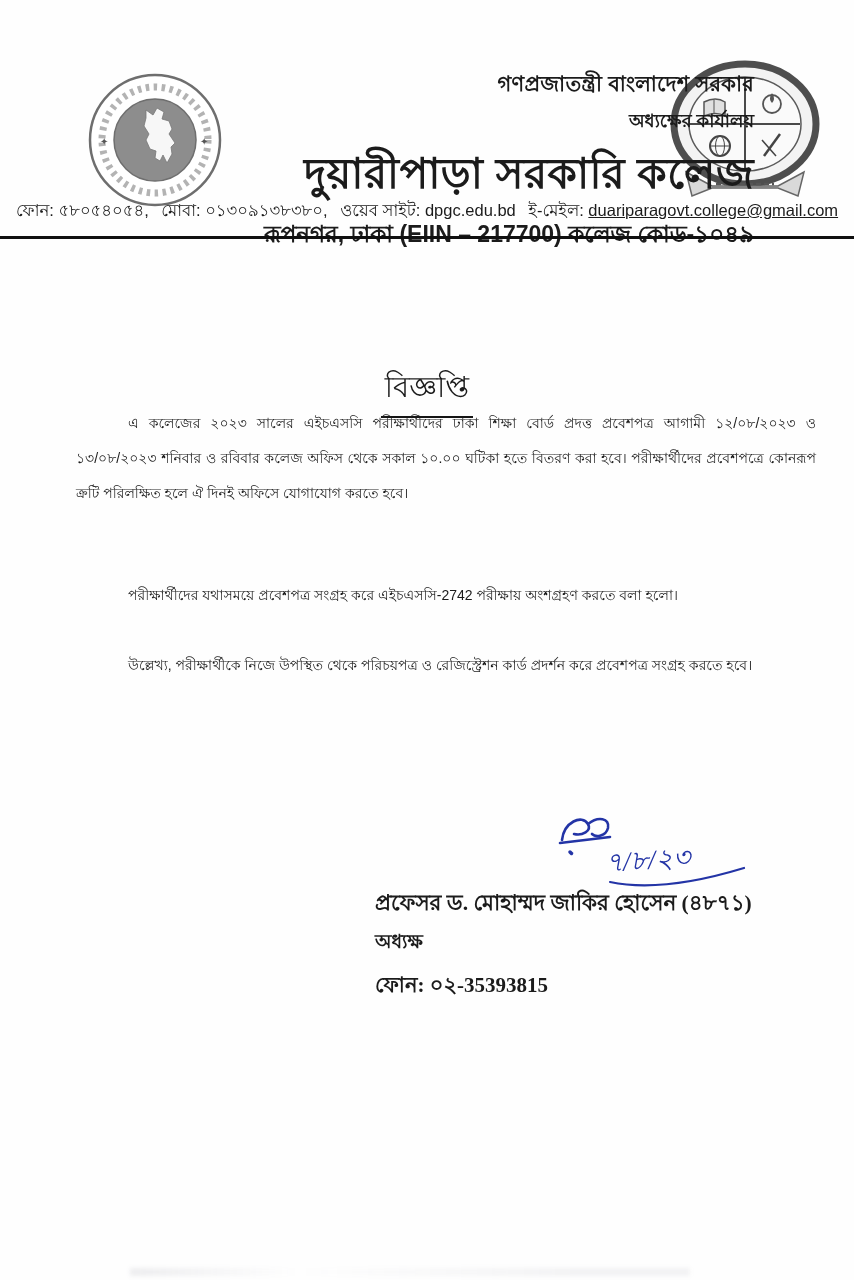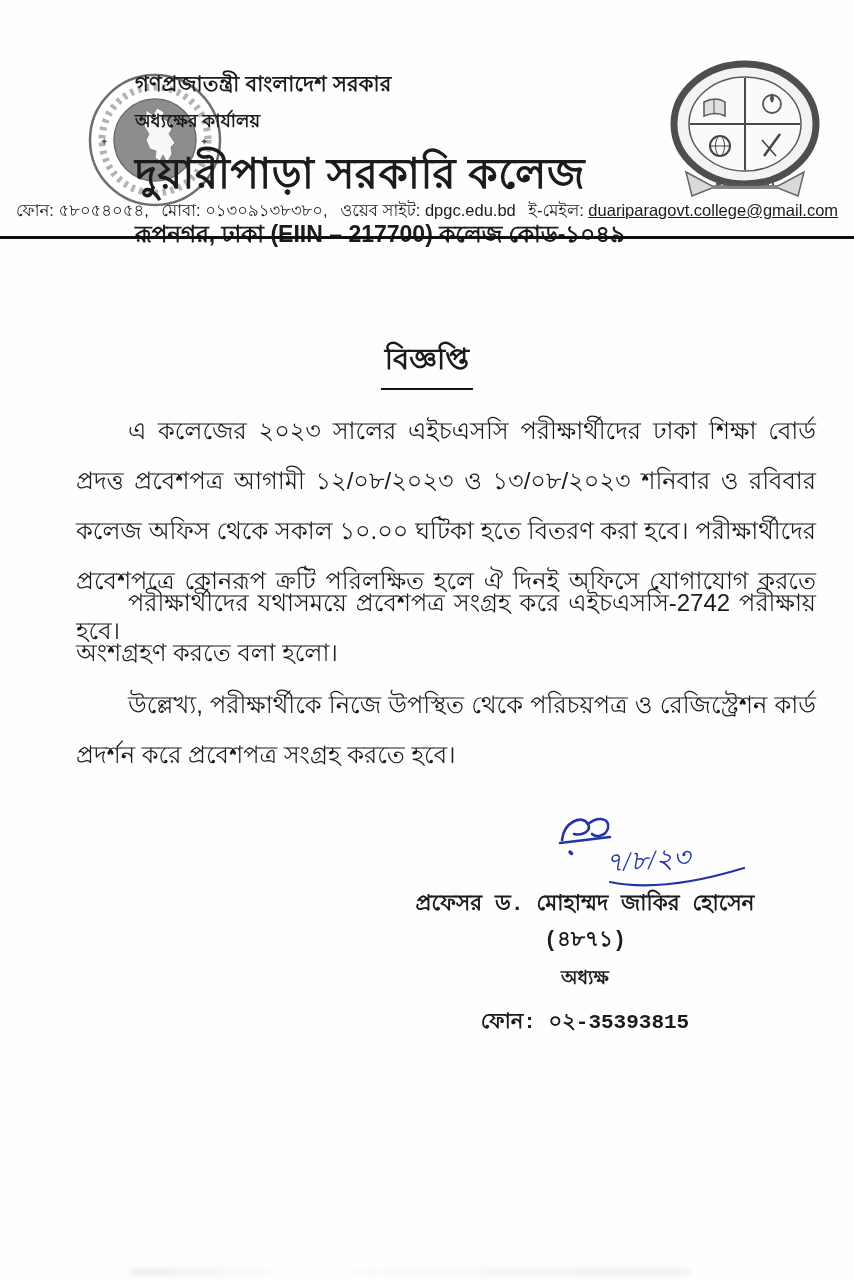--- a/index.html
+++ b/index.html
@@ -6,21 +6,21 @@
   html,body { background:#e8e8e8; }
   body { font-family:"Liberation Serif","DejaVu Serif",serif; }
   .page {
     position:relative; width:854px; height:1280px; margin:0 auto;
     background:#fefefe; overflow:hidden; color:#1b1b1b;
   }
   
   .seal-left { position:absolute; left:86px; top:70px; width:138px; height:140px; }
   .emblem-right { position:absolute; left:668px; top:60px; width:154px; height:150px; }
   .header-text {
-    position:absolute; left:135px; top:68px; width:610px; text-align:left;
+    position:absolute; left:144px; top:68px; width:610px; text-align:right;
     font-family:"Liberation Sans","DejaVu Sans",sans-serif;
   }
   .hdr-line1 { font-size:21px; font-weight:700; letter-spacing:.2px; }
   .hdr-line2 { font-size:18px; font-weight:600; margin-top:4px; }
   .hdr-college { font-size:42px; font-weight:800; margin-top:3px; letter-spacing:.5px; }
   .hdr-address { font-size:23px; font-weight:700; margin-top:4px; }
   .contact-line {
     position:absolute; left:0; top:198px; width:100%; text-align:center;
     font-size:16.5px; font-weight:400; white-space:nowrap;
     font-family:"Liberation Sans","DejaVu Sans",sans-serif;
@@ -28,41 +28,42 @@
   .contact-line .sep { display:inline-block; width:8px; }
   .contact-email { text-decoration:underline; }
   .header-rule { position:absolute; left:0; top:236px; width:854px; height:3px; background:#101010; }
   
   .date-line {
     position:absolute; top:264px; right:40px; font-size:21px; font-weight:600;
     font-family:"Liberation Sans","DejaVu Sans",sans-serif;
   }
   .notice-title-wrap { position:absolute; top:336px; left:0; width:100%; text-align:center; }
   .notice-title {
-    display:inline-block; font-size:29px; font-weight:700;
+    display:inline-block; font-size:29px; font-weight:400;
     border-bottom:2.5px solid #151515; padding:0 4px 3px 4px;
     font-family:"Liberation Sans","DejaVu Sans",sans-serif;
+    margin-top:28px;
   }
   .body-text {
-    position:absolute; left:76px; width:740px; font-size:24px; line-height:50px;
+    position:absolute; left:76px; width:740px; font-size:14px; line-height:35px;
     text-align:justify; font-family:"Liberation Sans","DejaVu Sans",sans-serif;
   }
   .para-indent { text-indent:52px; }
   #para1 { top:406px; }
   #para2 { top:578px; }
-  #para3 { top:648px;margin-top:32px; }
+  #para3 { top:648px; }
   
   .signature-art { position:absolute; left:548px; top:806px; width:215px; height:84px; }
   .hand-date {
     font-family:"Liberation Serif","DejaVu Serif",serif;
     font-style:italic; font-size:27px; fill:#2334a6;
   }
   .sign-block {
-    position:absolute; left:375px; top:886px; width:420px; text-align:center;
-    font-family:Liberation Mono, monospace;
+    position:absolute; left:375px; top:886px; width:420px; text-align:left;
+    font-family:Liberation Serif, serif;
   }
   .sign-name { font-size:21.5px; font-weight:700; }
   .sign-designation { font-size:19px; font-weight:600; margin-top:5px; }
   .sign-phone { font-size:21px; font-weight:600; margin-top:10px; }
   
   .scan-smudge { position:absolute; bottom:4px; left:130px; width:560px; height:8px;
     background:linear-gradient(90deg, rgba(90,90,110,.10), rgba(0,0,0,0) 30%, rgba(90,90,110,.07) 80%);
     filter:blur(2px); }
 </style>
 </head>

